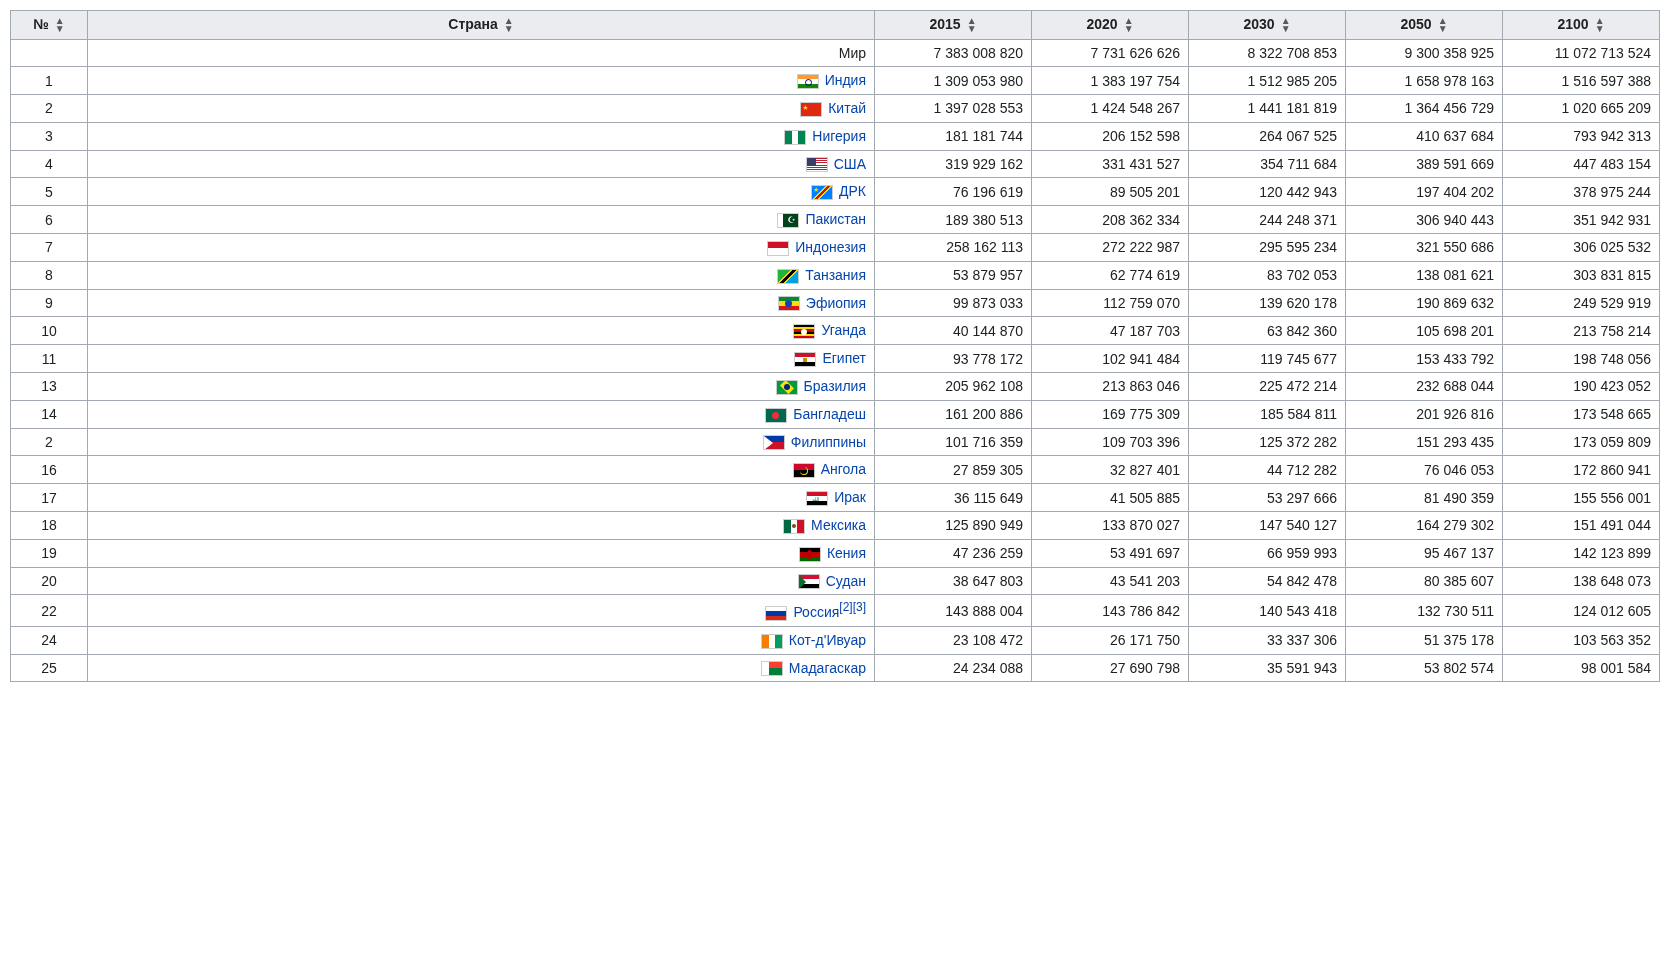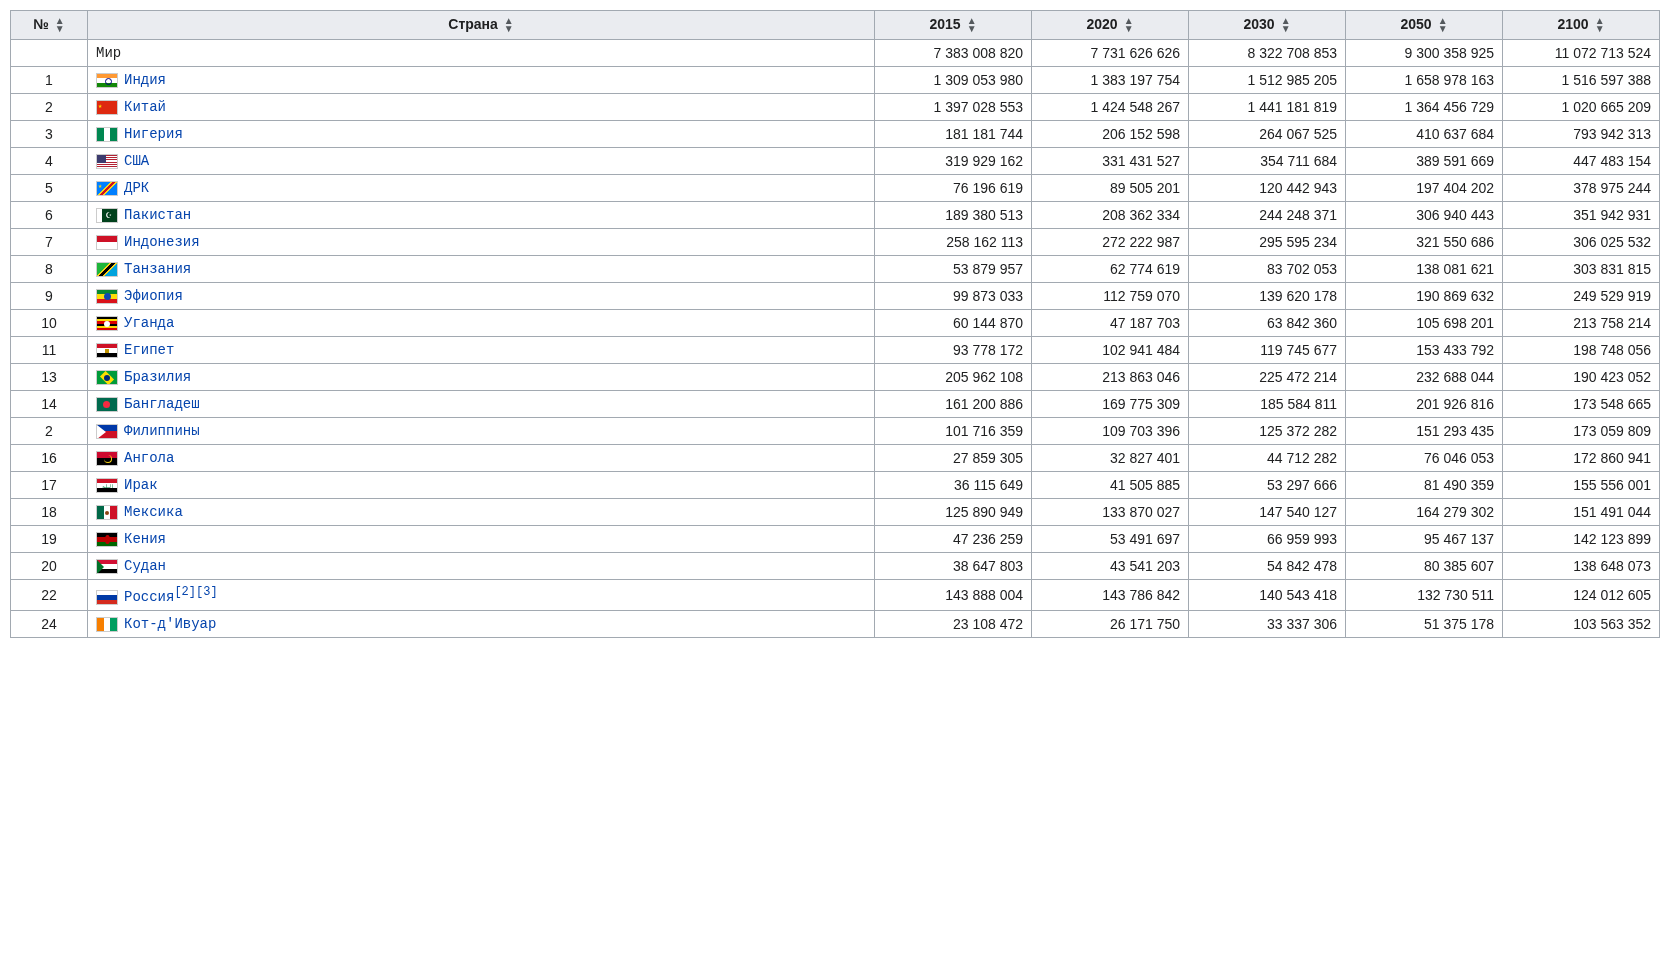--- a/index.html
+++ b/index.html
@@ -36,22 +36,21 @@
     line-height: 1;
     vertical-align: middle;
   }
   .sort-icon::before { content: "▲"; display:block; }
   .sort-icon::after  { content: "▼"; display:block; margin-top:-2px;}
   td.num-col {
     text-align: center;
     width: 60px;
   }
   td.country-col {
-    text-align: left;
-    font-family: Liberation Mono, monospace;
+    text-align: right;
   }
   td.val-col {
     text-align: right;
     white-space: nowrap;
     width: 140px;
   }
   a.country-link {
     color: #0645ad;
     text-decoration: none;
   }
@@ -224,21 +223,21 @@
         <td class="country-col"><span class="flag flag-ethiopia"></span><a class="country-link" href="#">Эфиопия</a></td>
         <td class="val-col">99 873 033</td>
         <td class="val-col">112 759 070</td>
         <td class="val-col">139 620 178</td>
         <td class="val-col">190 869 632</td>
         <td class="val-col">249 529 919</td>
       </tr>
       <tr>
         <td class="num-col">10</td>
         <td class="country-col"><span class="flag flag-uganda"></span><a class="country-link" href="#">Уганда</a></td>
-        <td class="val-col">60 144 870</td>
+        <td class="val-col">40 144 870</td>
         <td class="val-col">47 187 703</td>
         <td class="val-col">63 842 360</td>
         <td class="val-col">105 698 201</td>
         <td class="val-col">213 758 214</td>
       </tr>
       <tr>
         <td class="num-col">11</td>
         <td class="country-col"><span class="flag flag-egypt"></span><a class="country-link" href="#">Египет</a></td>
         <td class="val-col">93 778 172</td>
         <td class="val-col">102 941 484</td>
@@ -329,14 +328,23 @@
       </tr>
       <tr>
         <td class="num-col">24</td>
         <td class="country-col"><span class="flag flag-cotedivoire"></span><a class="country-link" href="#">Кот-д'Ивуар</a></td>
         <td class="val-col">23 108 472</td>
         <td class="val-col">26 171 750</td>
         <td class="val-col">33 337 306</td>
         <td class="val-col">51 375 178</td>
         <td class="val-col">103 563 352</td>
       </tr>
+      <tr>
+        <td class="num-col">25</td>
+        <td class="country-col"><span class="flag flag-madagascar"></span><a class="country-link" href="#">Мадагаскар</a></td>
+        <td class="val-col">24 234 088</td>
+        <td class="val-col">27 690 798</td>
+        <td class="val-col">35 591 943</td>
+        <td class="val-col">53 802 574</td>
+        <td class="val-col">98 001 584</td>
+      </tr>
     </tbody>
 </table>
 
 </body></html>

